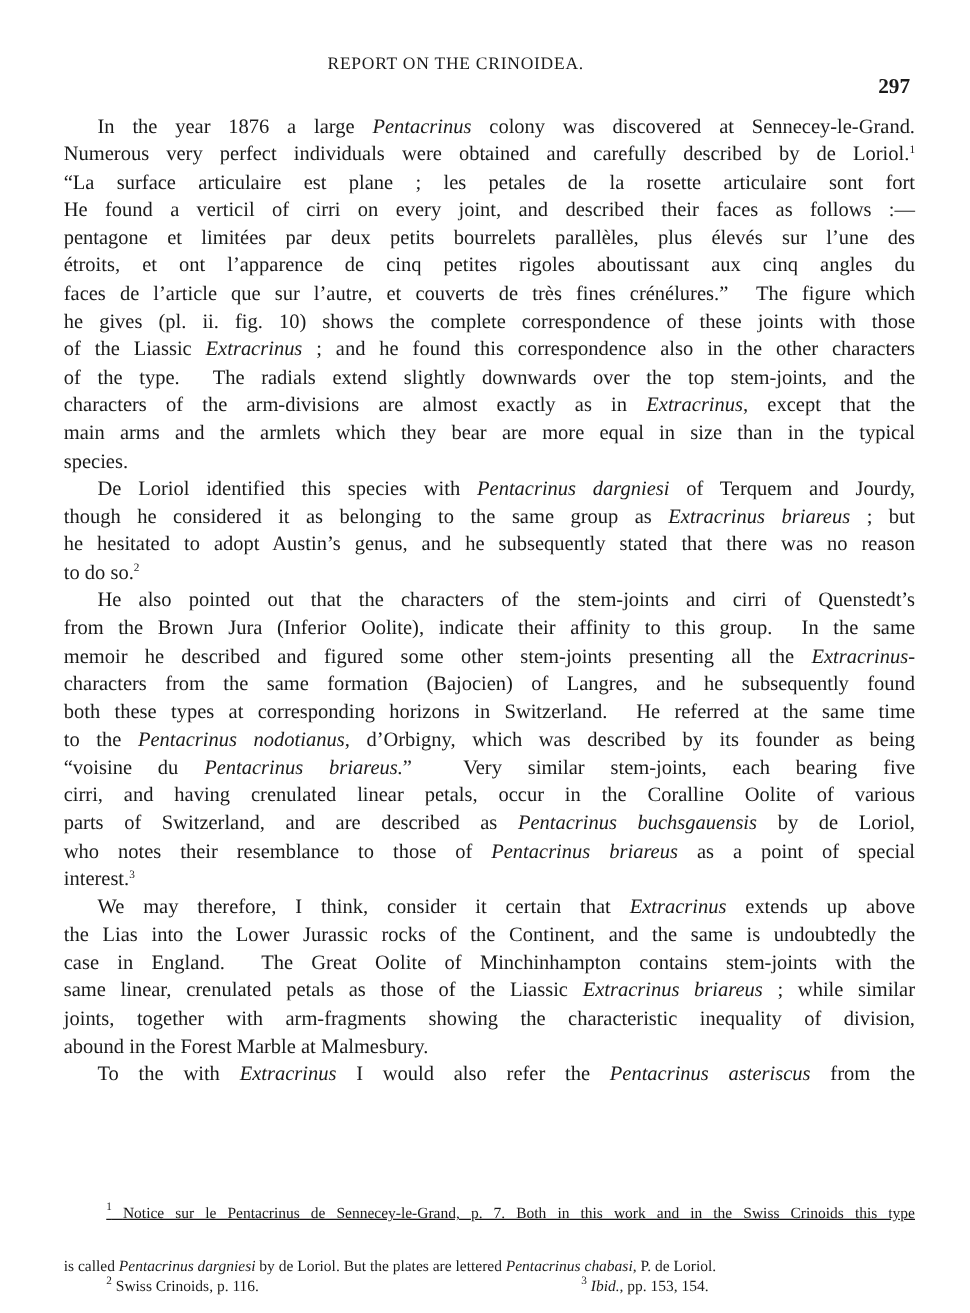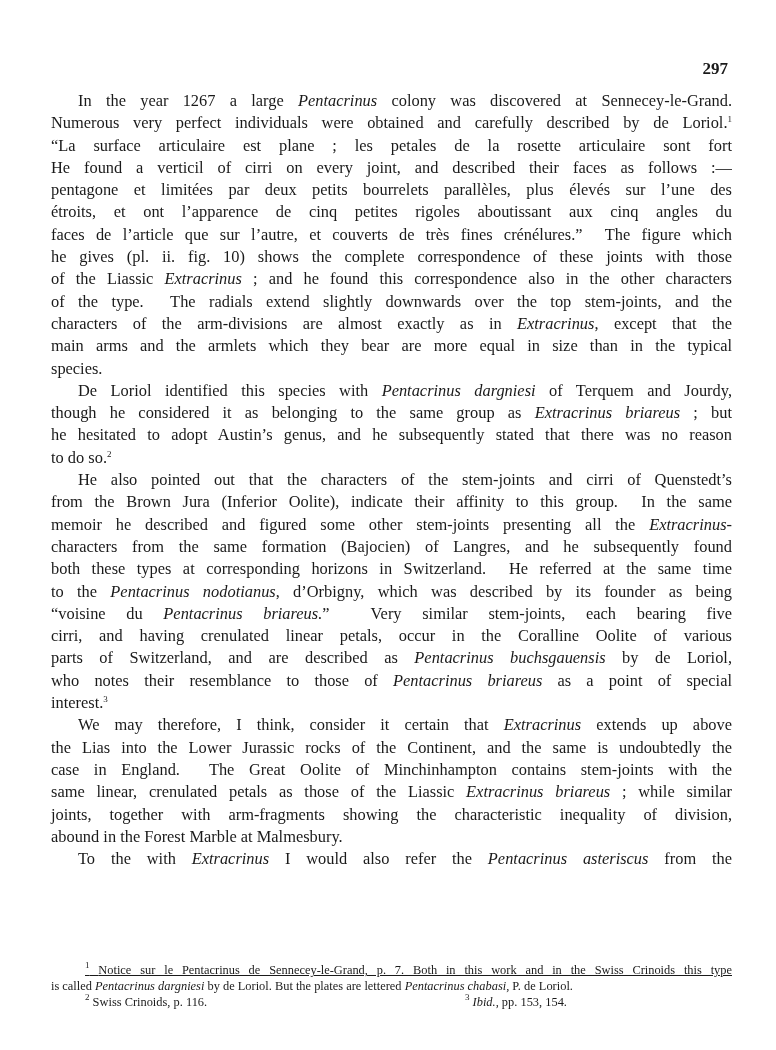--- a/index.html
+++ b/index.html
@@ -30,37 +30,38 @@
   .line.last { text-align-last: left; }
   .line span { white-space: pre; }
   i, .it { font-style: italic; }
   sup { font-size: 9px; vertical-align: 6px; line-height: 0; }
   .footnotes { position: absolute; left: 51px; top: 962px; width: 681px; }
   .fn-line {
     display: block; font-size: 12.4px; height: 16px; line-height: 16px;
     text-align: justify; text-align-last: justify; white-space: nowrap;
   }
   .fn-line.indent { padding-left: 34px; text-decoration: underline; }
-  .fn-line.last { text-align-last: left; }
+  .fn-line.last { text-align-last: left; margin-top: 27px; }
   .fn-row { display: flex; height: 17px; line-height: 17px; font-size: 12.4px; }
   .fn-row .fn-left { padding-left: 34px; width: 340px; }
   .fn-row .fn-right { padding-left: 40px; }
 </style>
 </head>
 <body>
 
 <div class="page">
 
   <div class="running-head">
+    <span class="running-title">REPORT ON THE CRINOIDEA.</span>
     <span class="page-number">297</span>
   </div>
 
   <div class="body-text" id="body-text">
       <div>
-        <span class="line indent"><span>In the year 1267 a large </span><i>Pentacrinus</i><span> colony was discovered at Sennecey-le-Grand.</span></span>
+        <span class="line indent"><span>In the year 1876 a large </span><i>Pentacrinus</i><span> colony was discovered at Sennecey-le-Grand.</span></span>
         <span class="line"><span>Numerous very perfect individuals were obtained and carefully described by de Loriol.</span><sup>1</sup></span>
         <span class="line"><span>“La surface articulaire est plane ; les petales de la rosette articulaire sont fort</span></span>
         <span class="line"><span>He found a verticil of cirri on every joint, and described their faces as follows :—</span></span>
         <span class="line"><span>pentagone et limitées par deux petits bourrelets parallèles, plus élevés sur l’une des</span></span>
         <span class="line"><span>étroits, et ont l’apparence de cinq petites rigoles aboutissant aux cinq angles du</span></span>
         <span class="line"><span>faces de l’article que sur l’autre, et couverts de très fines crénélures.”  The figure which</span></span>
         <span class="line"><span>he gives (pl. ii. fig. 10) shows the complete correspondence of these joints with those</span></span>
         <span class="line"><span>of the Liassic </span><i>Extracrinus</i><span> ; and he found this correspondence also in the other characters</span></span>
         <span class="line"><span>of the type.  The radials extend slightly downwards over the top stem-joints, and the</span></span>
         <span class="line"><span>characters of the arm-divisions are almost exactly as in </span><i>Extracrinus</i><span>, except that the</span></span>

